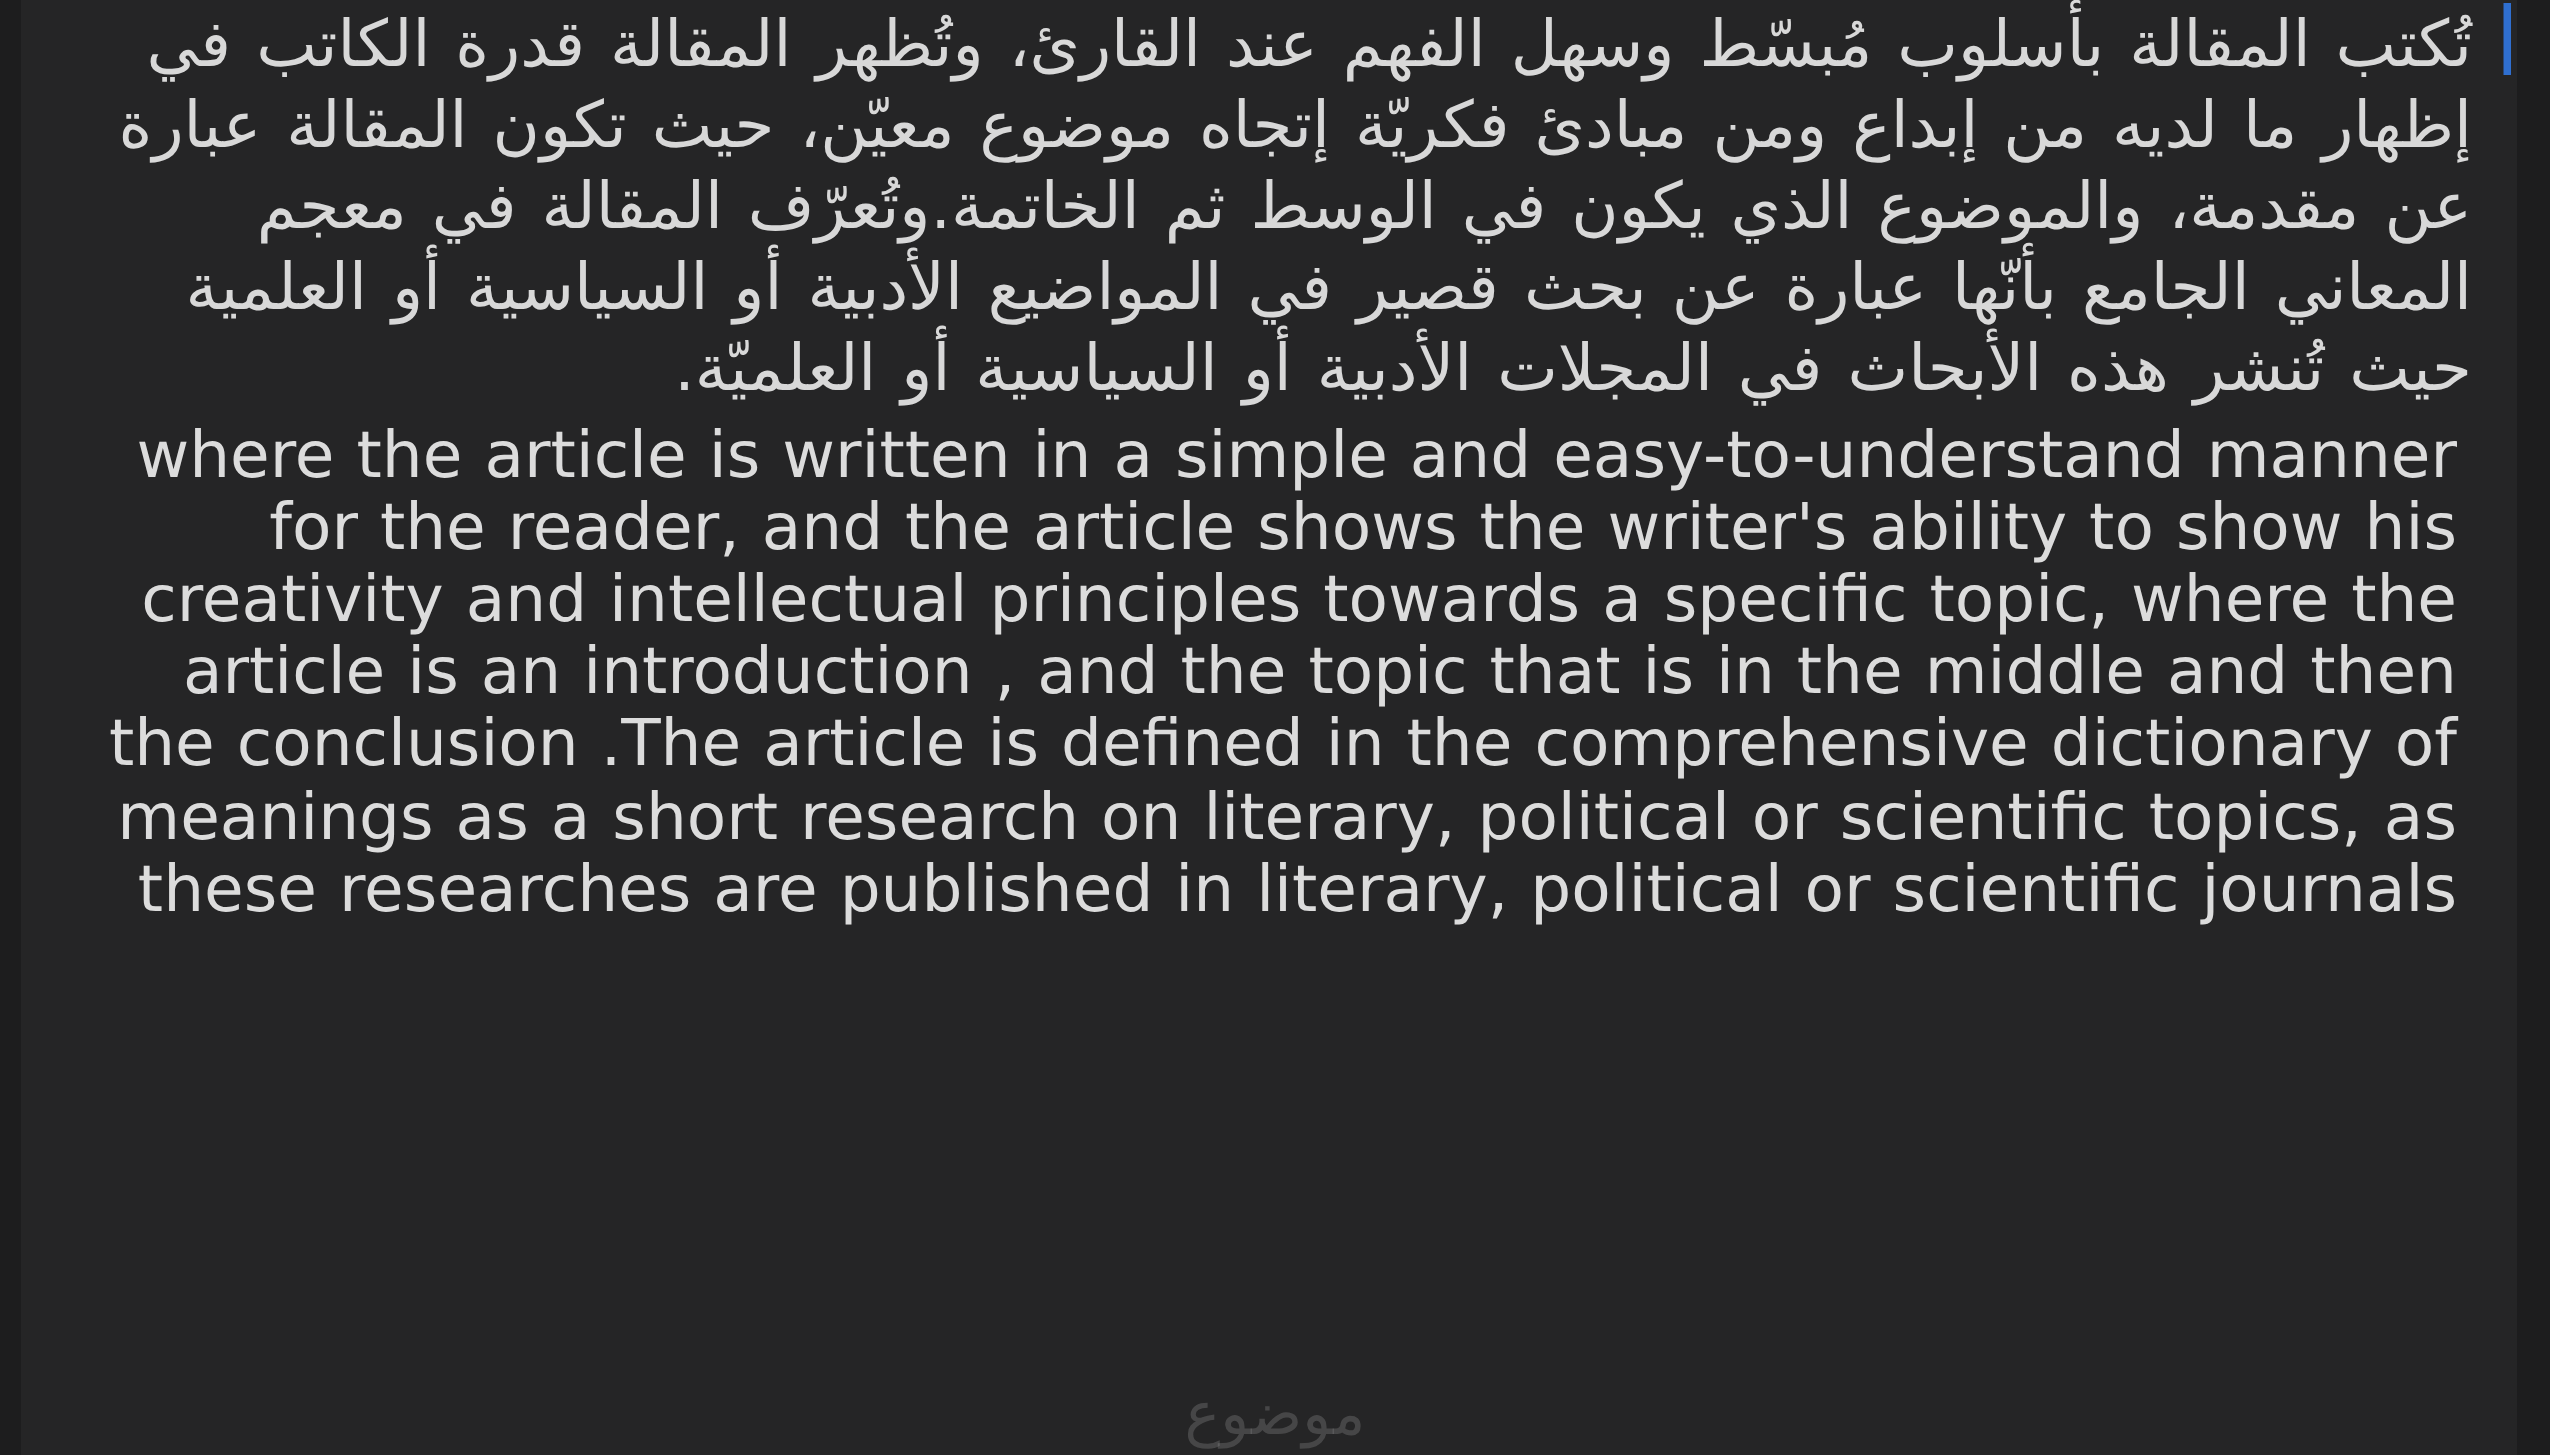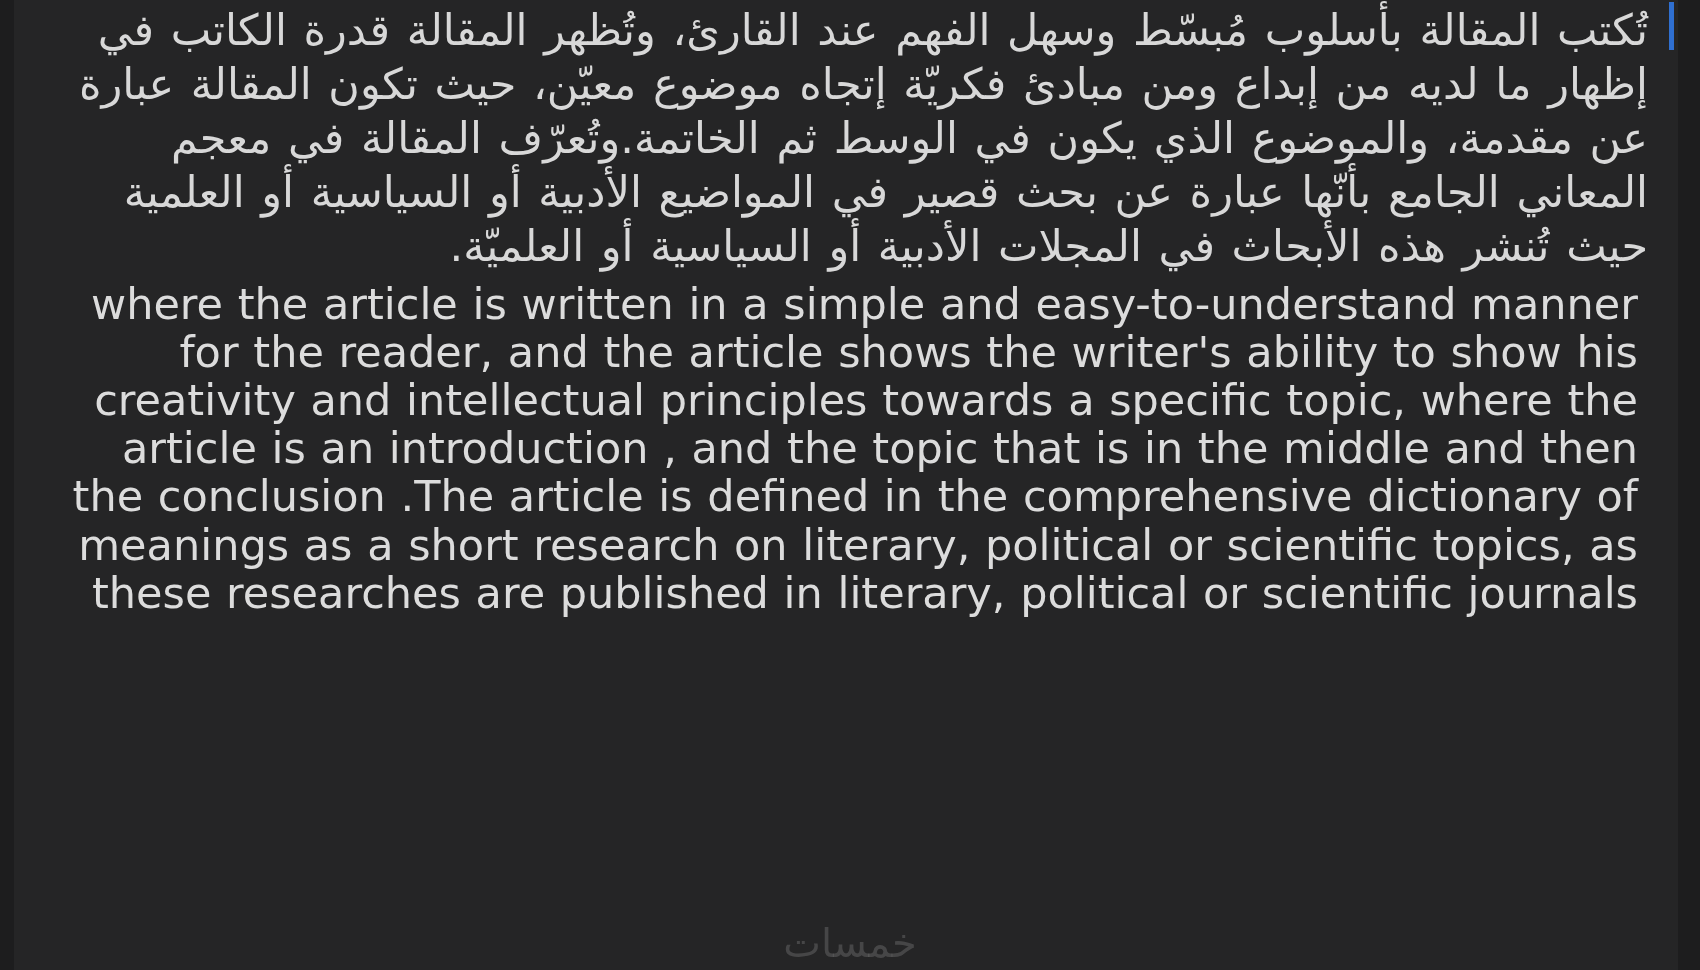--- a/index.html
+++ b/index.html
@@ -100,15 +100,15 @@
 
     <div class="left-rail"></div>
     <div class="right-rail"></div>
     <div class="caret"></div>
 
     <div class="content">
       <div class="arabic-block">تُكتب المقالة بأسلوب مُبسّط وسهل الفهم عند القارئ، وتُظهر المقالة قدرة الكاتب في إظهار ما لديه من إبداع ومن مبادئ فكريّة إتجاه موضوع معيّن، حيث تكون المقالة عبارة عن مقدمة، والموضوع الذي يكون في الوسط ثم الخاتمة.وتُعرّف المقالة في معجم المعاني الجامع بأنّها عبارة عن بحث قصير في المواضيع الأدبية أو السياسية أو العلمية حيث تُنشر هذه الأبحاث في المجلات الأدبية أو السياسية أو العلميّة.</div>
       <div class="english-block"> where the article is written in a simple and easy-to-understand manner for the reader, and the article shows the writer's ability to show his creativity and intellectual principles towards a specific topic, where the article is an introduction , and the topic that is in the middle and then the conclusion .The article is defined in the comprehensive dictionary of meanings as a short research on literary, political or scientific topics, as these researches are published in literary, political or scientific journals</div>
     </div>
 
-    <div class="watermark">خمسات</div>
+    <div class="watermark">موضوع</div>
   </div>
 </div>
 
 </body></html>

